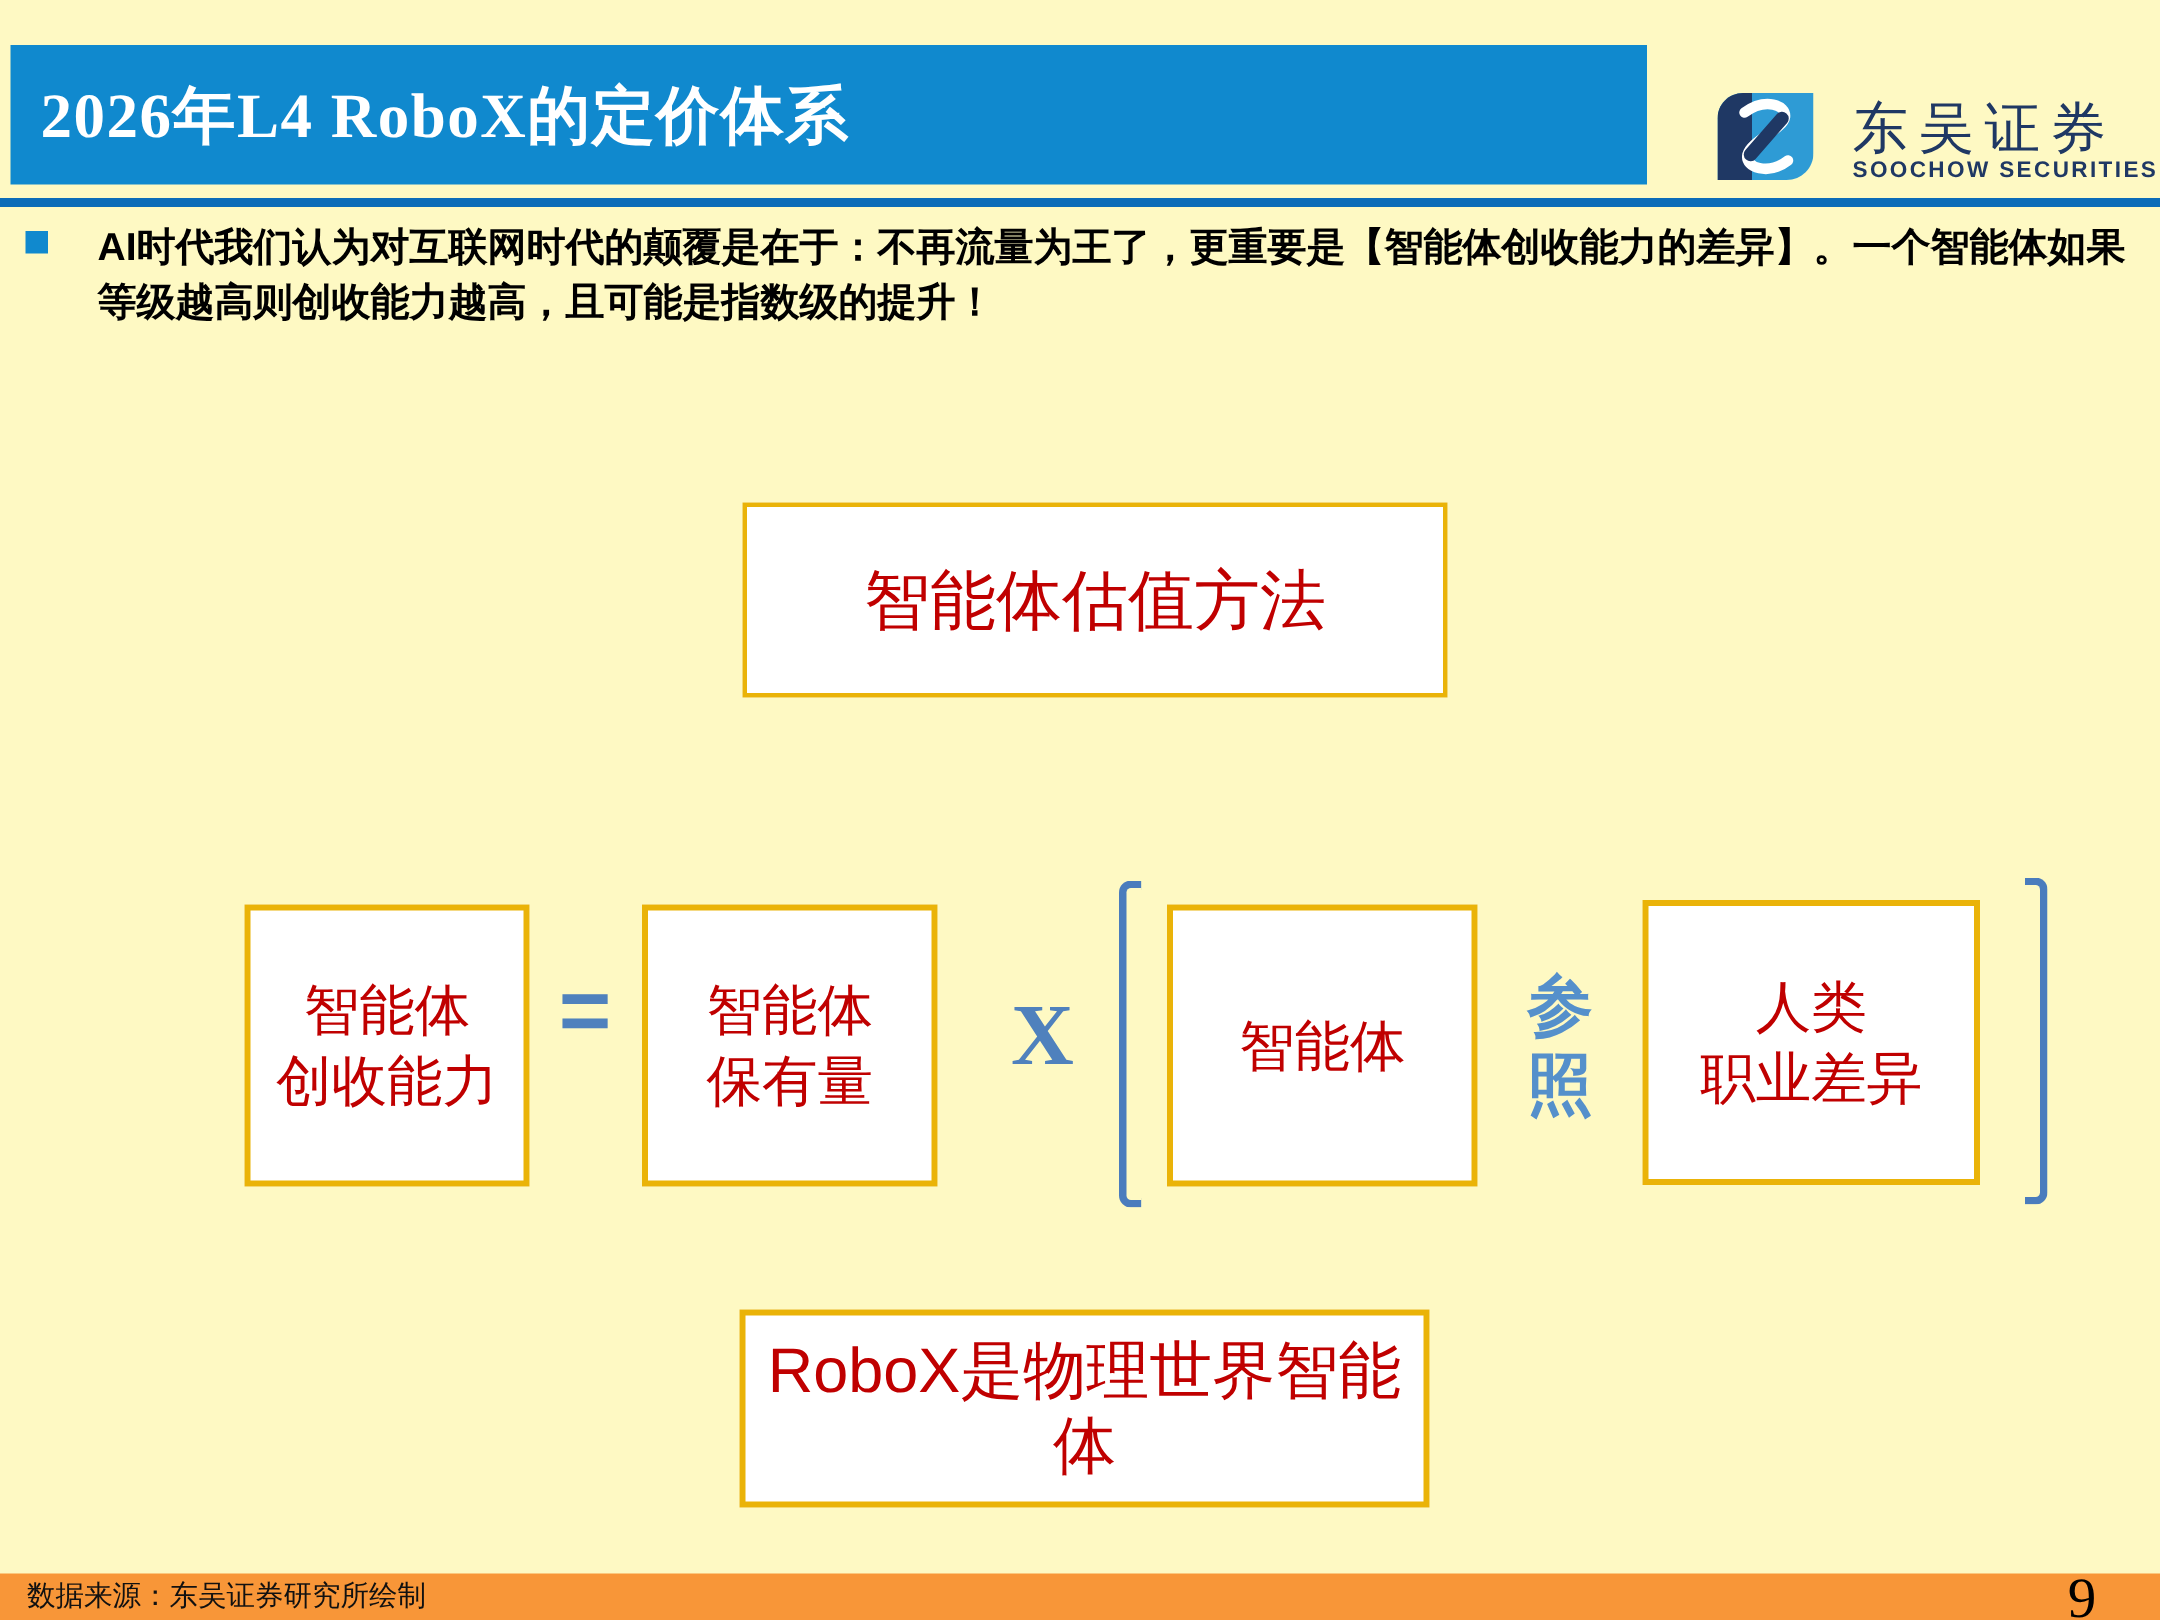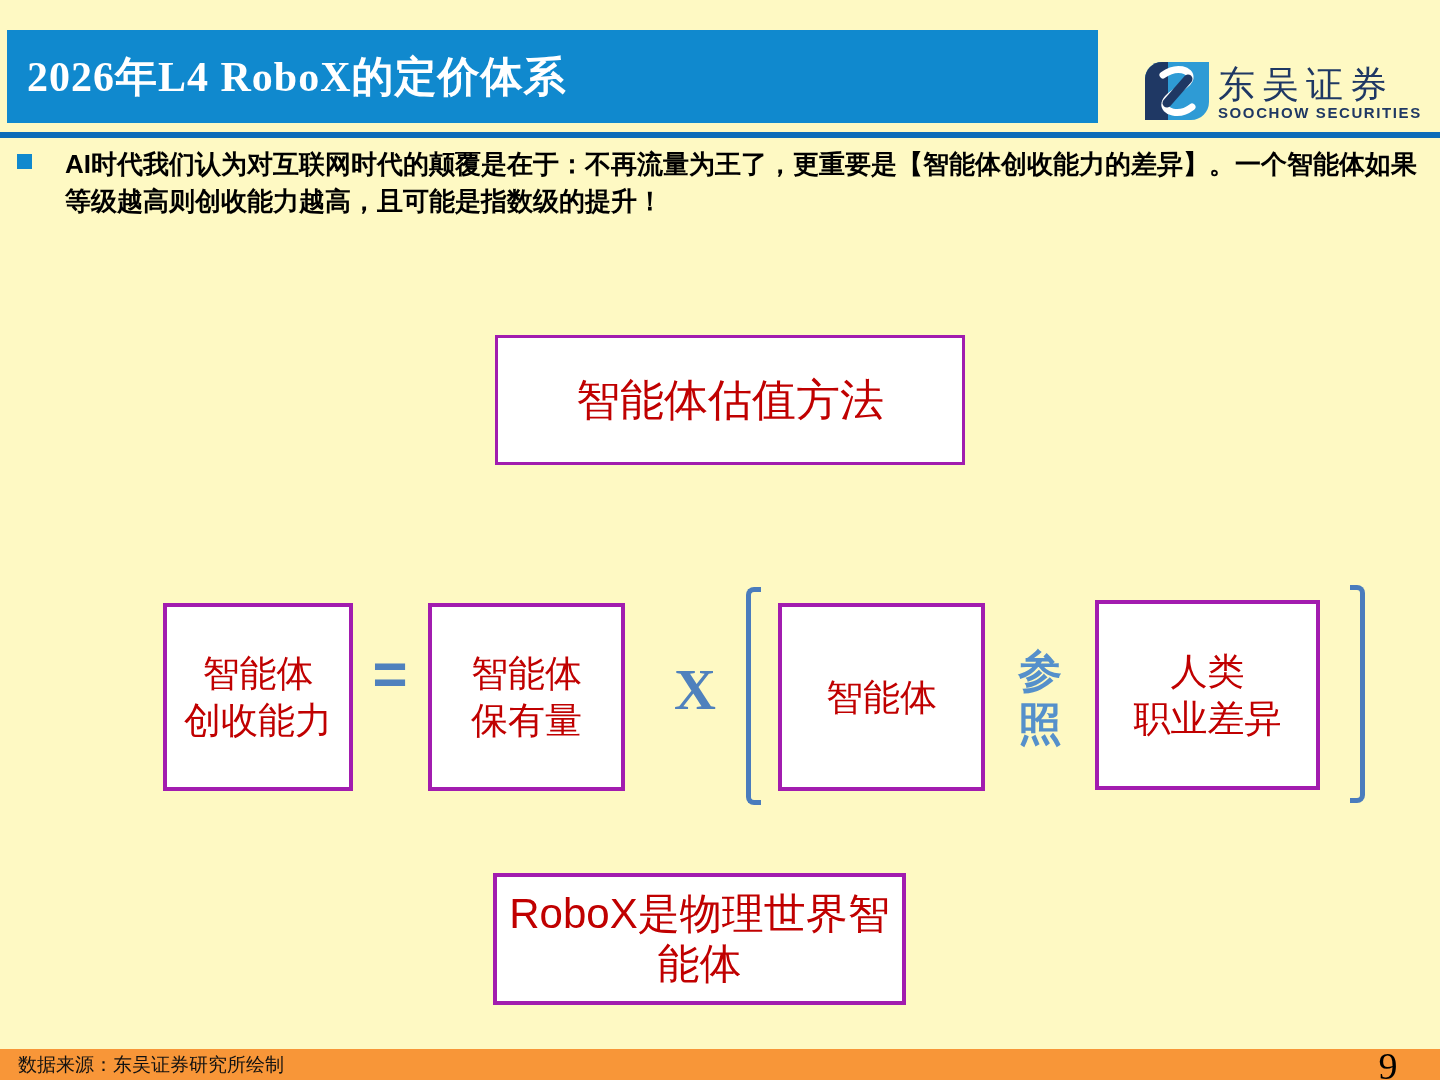--- a/index.html
+++ b/index.html
@@ -12,21 +12,21 @@
   
   .header-bar {
     position:absolute; left:7px; top:30px; width:1091px; height:93px;
     background:#1089CE; display:flex; align-items:center; padding-left:20px;
   }
   .header-title {
     color:#ffffff; font-family:"Liberation Serif","DejaVu Serif",serif;
     font-weight:bold; font-size:42px; letter-spacing:1px; white-space:nowrap;
   }
   .logo {
-    position:absolute; left:1145px; top:62px; display:flex; align-items:center; gap:9px;
+    position:absolute; left:1145px; top:62px; display:flex; align-items:center; gap:26px;
   }
   .logo-text { display:flex; flex-direction:column; }
   .logo-cn {
     color:#1F3864; font-size:37px; line-height:40px; letter-spacing:7px;
     font-weight:500; white-space:nowrap;
   }
   .logo-en {
     color:#1F3864; font-size:15px; font-weight:bold; letter-spacing:1.6px;
     line-height:16px; white-space:nowrap;
   }
@@ -41,36 +41,36 @@
     position:absolute; left:65px; top:146px; width:1352px;
     font-size:26px; font-weight:bold; color:#000000; line-height:37px;
     text-align:justify;
   }
   
   .fig-caption {
     position:absolute; left:460px; top:285px; width:540px; text-align:center;
     font-size:21px; font-weight:bold; color:#000000;
   }
   .dbox {
-    position:absolute; background:#ffffff; border:4px solid #a21caf;
+    position:absolute; background:#ffffff; border:4px solid #eab308;
     display:flex; flex-direction:column; align-items:center; justify-content:center;
     text-align:center; color:#C00000;
   }
   .box-method  { left:495px; top:335px; width:470px; height:130px;
                  border-width:3px; font-size:44px; }
   .box-result  { left:163px; top:603px; width:190px; height:188px;
                  font-size:37px; line-height:47px; }
   .box-base    { left:428px; top:603px; width:197px; height:188px;
                  font-size:37px; line-height:47px; }
   .box-level   { left:778px; top:603px; width:207px; height:188px;
                  font-size:37px; line-height:47px; }
   .box-human   { left:1095px; top:600px; width:225px; height:190px;
                  font-size:37px; line-height:47px; }
   .box-conclusion {
-    left:493px; top:873px; width:413px; height:132px;
+    left:493px; top:873px; width:460px; height:132px;
     font-size:42px; line-height:50px; padding:0 6px;
   }
   .op {
     position:absolute; top:603px; height:188px;
     display:flex; align-items:center; justify-content:center;
   }
   .op-equals {
     left:360px; width:60px; font-size:60px; font-weight:900; color:#4F81BD;
     transform:translateY(-24px);
   }

